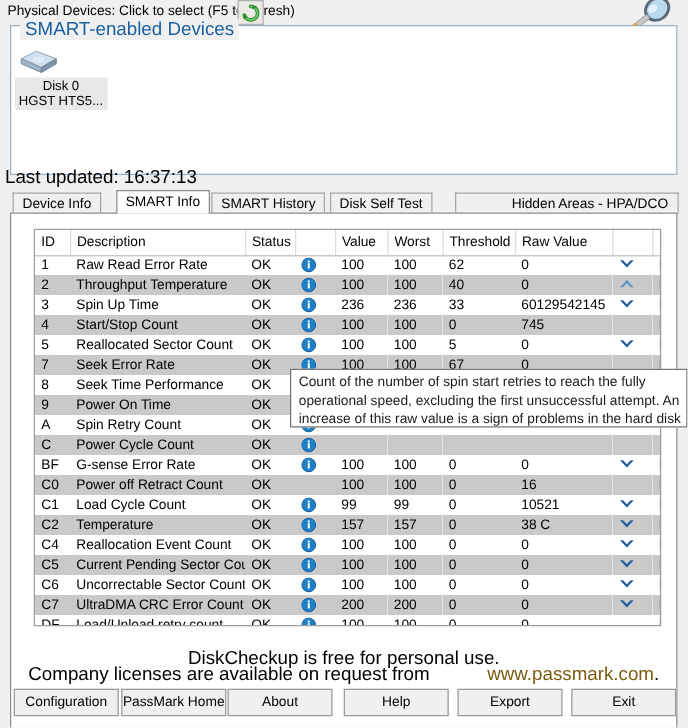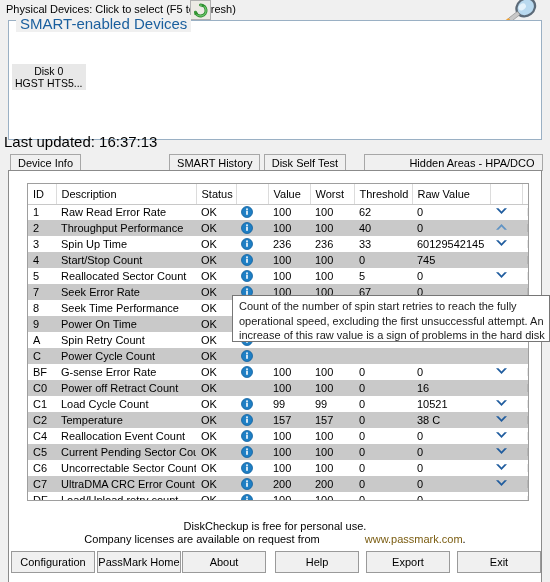--- a/index.html
+++ b/index.html
@@ -42,21 +42,21 @@
   .groupbox-title {
     position: absolute; left: 16px; top: 15px;
     background: #f0f0f0;
     padding: 0 4px;
     color: #1a5f9e;
     font-size: 15px;
   }
   .device-tile {
     position: absolute; left: 12px; top: 38px;
     width: 66px; height: 52px;
-    display: flex; flex-direction: row; align-items: flex-end;
+    display: flex; flex-direction: column; align-items: flex-start;
   }
   .device-icon { width: 36px; height: 24px; }
   .device-label {
     background: #e8e8e8;
     text-align: center;
     font-size: 10.5px;
     line-height: 12px;
     padding: 1px 3px;
     color: #000;
     white-space: nowrap;
@@ -159,21 +159,21 @@
     line-height: 14.5px;
     color: #1b1b1b;
     overflow: hidden;
     z-index: 50;
   }
 
   
   .footer-text {
     position: absolute; left: 0; top: 520px; width: 550px;
     text-align: center;
-    font-size: 11px;
+    font-size: 15px;
     line-height: 13px;
     color: #000;
   }
   .footer-link { color: #7a5c10; margin-left: 42px; }
   .btnrow { position: absolute; left: 0; top: 551px; width: 550px; height: 24px; }
   .btn {
     position: absolute; top: 0;
     height: 22px; width: 84px;
     background: #f0f0f0;
     border: 1px solid #9a9a9a;
@@ -226,20 +226,21 @@
     <div class="device-label">
       <div>Disk 0</div>
       <div>HGST HTS5...</div>
     </div>
   </div>
 
   <span class="last-updated">Last updated:  16:37:13</span>
 
   <div class="tabstrip">
       <div class="tab" style="left: 2px;"><span>Device Info</span></div>
+      <div class="tab active" style="left: 84.55px;"><span>SMART Info</span></div>
       <div class="tab" style="left: 161.05px;"><span>SMART History</span></div>
       <div class="tab" style="left: 255.7px;"><span>Disk Self Test</span></div>
       <div class="tab" style="left: 356.4px; padding-left: 44px;"><span>Hidden Areas - HPA/DCO</span></div>
     </div>
 
   <div class="tabpage">
     <div class="grid">
       <table class="smart">
         <colgroup>
           <col class="col-id">
@@ -282,21 +283,21 @@
               <td>100</td>
               <td>62</td>
               <td>0</td>
               <td><svg class="chev" viewBox="0 0 13 10">
                   <path d="M1 2.2 L6.5 8 L12 2.2 L9.6 2.2 L6.5 5.4 L3.4 2.2 Z" fill="#1f5c9e"></path>
                 </svg></td>
               <td>N/A</td>
             </tr>
             <tr class="alt">
               <td>2</td>
-              <td>Throughput Performance</td>
+              <td>Throughput Temperature</td>
               <td>OK</td>
               <td><svg class="info-icon" viewBox="0 0 12 12">
                   <circle cx="6" cy="6" r="5.5" fill="#1f7fc4"></circle>
                   <circle cx="6" cy="6" r="5.5" fill="none" stroke="#0f5f9e" stroke-width="0.8"></circle>
                   <rect x="5.2" y="4.6" width="1.6" height="4.2" fill="#ffffff"></rect>
                   <rect x="5.2" y="2.4" width="1.6" height="1.6" fill="#ffffff"></rect>
                 </svg></td>
               <td>100</td>
               <td>100</td>
               <td>40</td>

